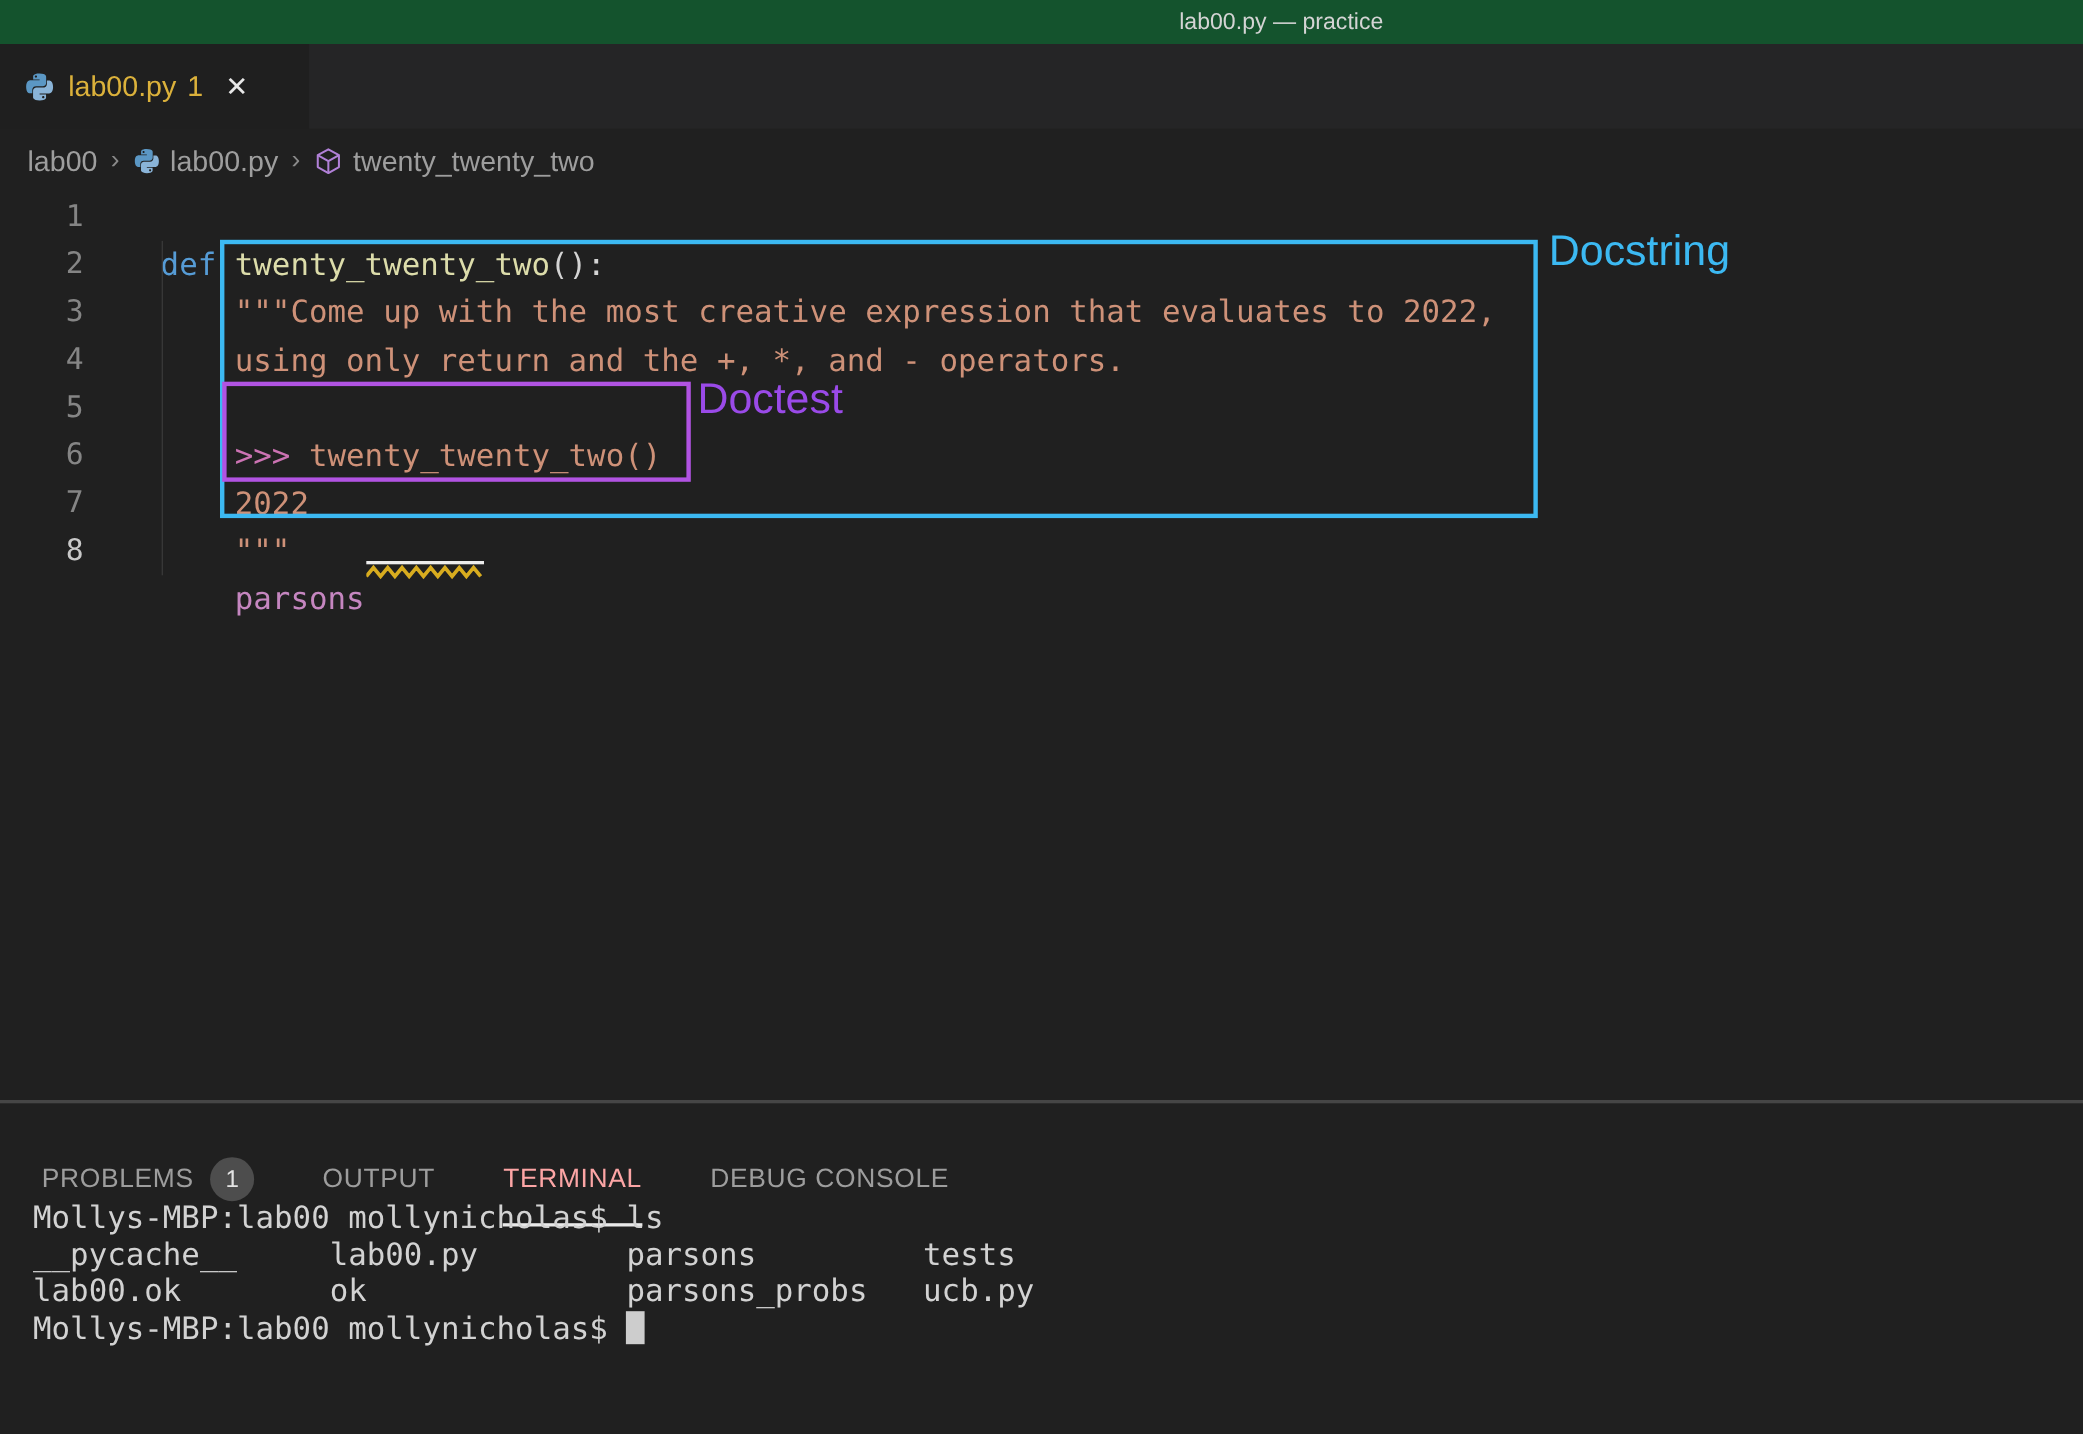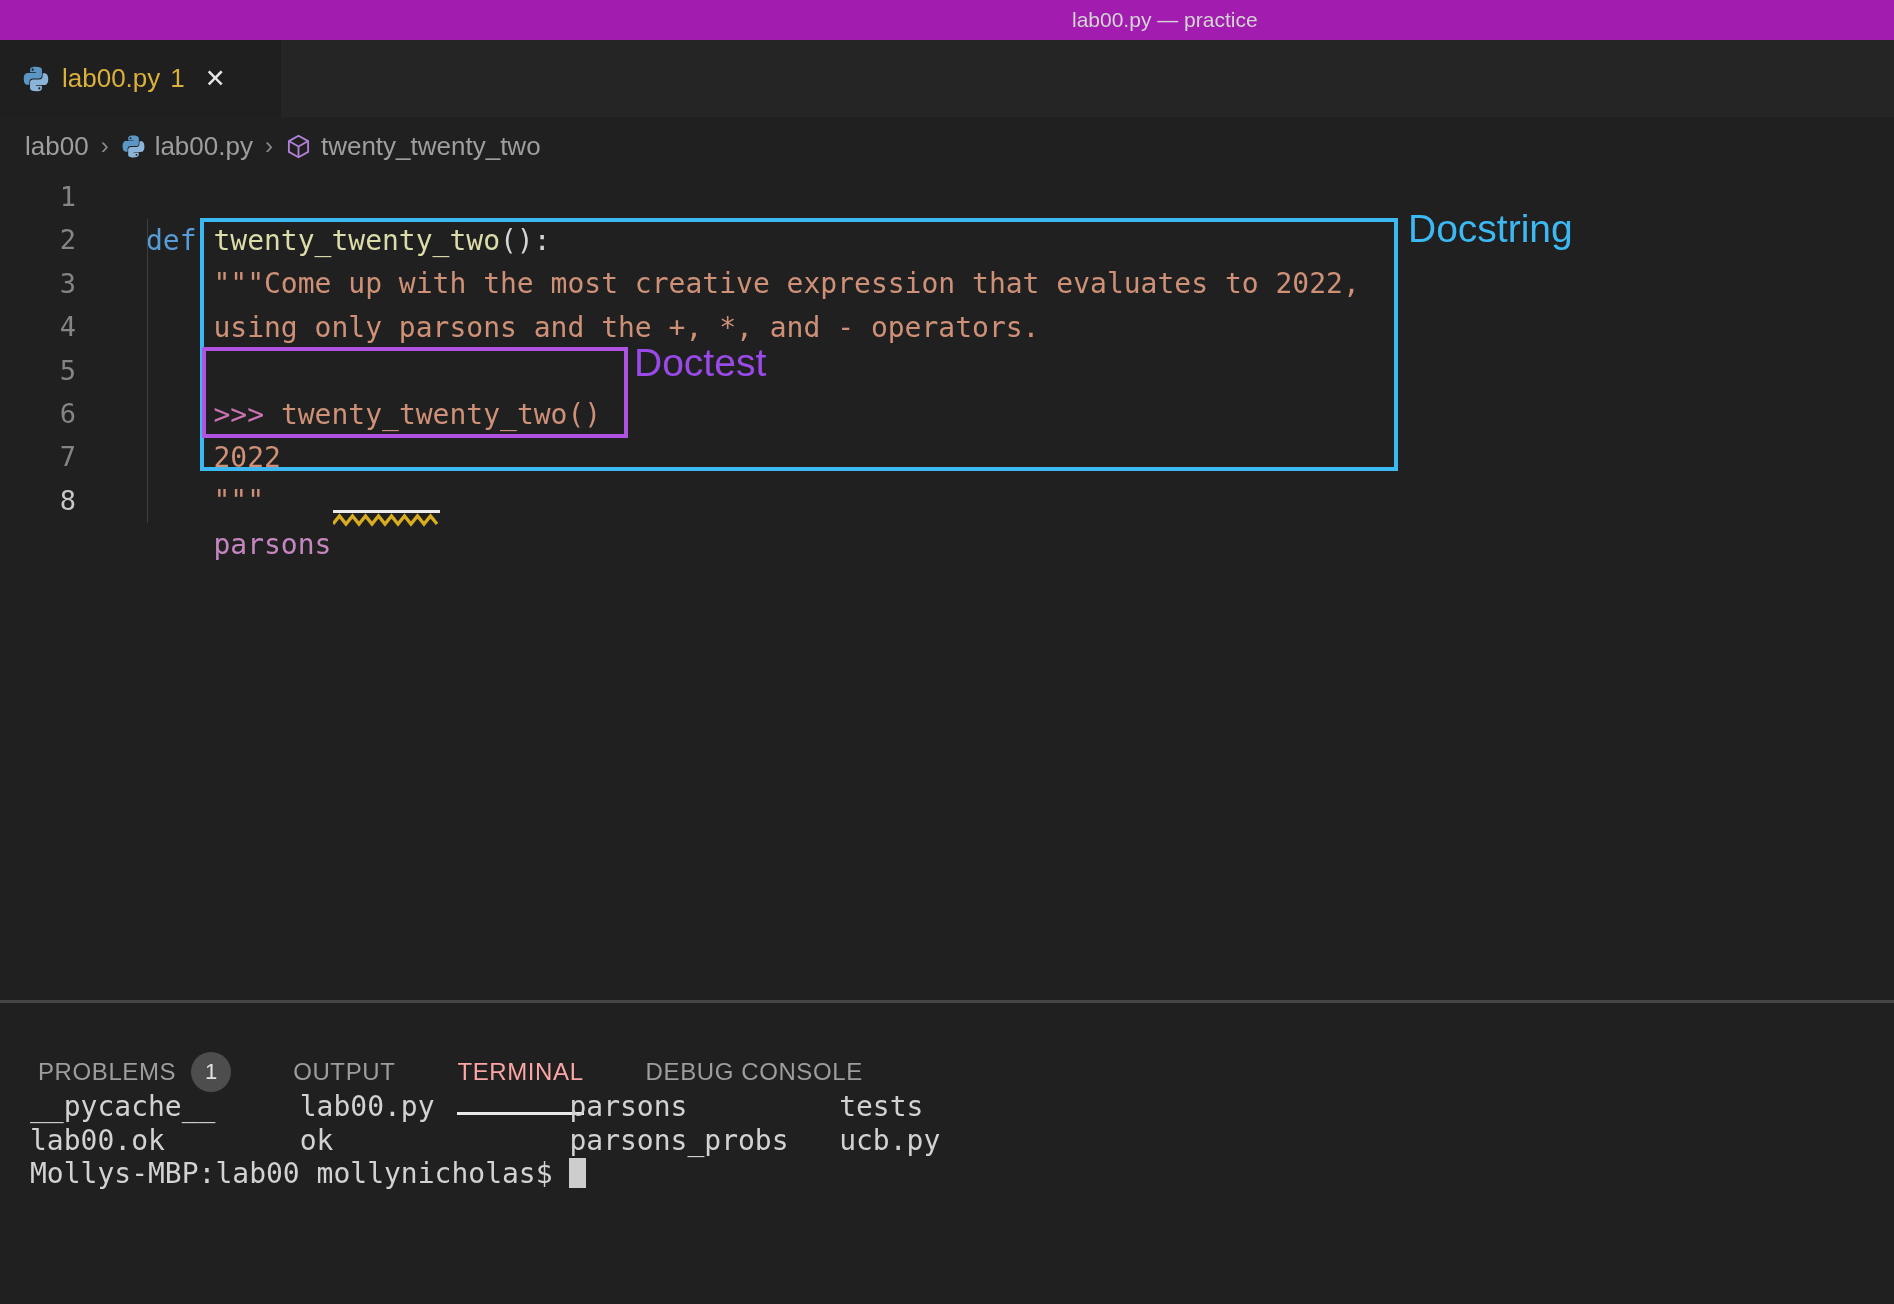--- a/index.html
+++ b/index.html
@@ -6,21 +6,21 @@
   html,body { width:1894px; height:1304px; }
   body {
     position:relative; overflow:hidden;
     background:#202020;
     font-family:"Liberation Sans", sans-serif;
     -webkit-font-smoothing:antialiased;
   }
   
   .titlebar {
     position:absolute; top:0; left:0; width:1894px; height:40px;
-    background:#a21caf;
+    background:#14532d;
   }
   .titlebar .wtitle {
     position:absolute; top:0; left:61.5%; transform:translateX(-50%);
     line-height:40px; font-size:21px; color:#d4d4d4; white-space:nowrap;
   }
   
   .tabstrip {
     position:absolute; top:40px; left:0; width:1894px; height:77px;
     background:#252526;
   }
@@ -146,21 +146,21 @@
     <div class="code-row">
       <div class="gutter">1</div>
       <div class="code-content"><span style="color: rgb(86, 156, 214);">def</span><span style="color: rgb(212, 212, 212);"> </span><span style="color: rgb(220, 220, 170);">twenty_twenty_two</span><span style="color: rgb(212, 212, 212);">():</span></div>
     </div>
     <div class="code-row">
       <div class="gutter">2</div>
       <div class="code-content"><span style="color: rgb(212, 212, 212);">    </span><span style="color: rgb(206, 145, 120);">"""Come up with the most creative expression that evaluates to 2022,</span></div>
     </div>
     <div class="code-row">
       <div class="gutter">3</div>
-      <div class="code-content"><span style="color: rgb(212, 212, 212);">    </span><span style="color: rgb(206, 145, 120);">using only parsons and the +, *, and - operators.</span></div>
+      <div class="code-content"><span style="color: rgb(212, 212, 212);">    </span><span style="color: rgb(206, 145, 120);">using only return and the +, *, and - operators.</span></div>
     </div>
     <div class="code-row">
       <div class="gutter">4</div>
       <div class="code-content"></div>
     </div>
     <div class="code-row">
       <div class="gutter">5</div>
       <div class="code-content"><span style="color: rgb(212, 212, 212);">    </span><span style="color: rgb(204, 115, 179);">&gt;&gt;&gt; </span><span style="color: rgb(206, 145, 120);">twenty_twenty_two()</span></div>
     </div>
     <div class="code-row">
@@ -199,16 +199,17 @@
       <span>OUTPUT</span>
     </div>
     <div class="ptab active">
       <span>TERMINAL</span>
     </div>
     <div class="ptab">
       <span>DEBUG CONSOLE</span>
     </div>
   </div>
 <div class="terminal" id="terminal">
+    <div class="tline"><span>Mollys-MBP:lab00 mollynicholas$ ls</span></div>
     <div class="tline"><span>__pycache__     lab00.py        parsons         tests</span></div>
     <div class="tline"><span>lab00.ok        ok              parsons_probs   ucb.py</span></div>
     <div class="tline"><span>Mollys-MBP:lab00 mollynicholas$ </span><span class="terminal-cursor"></span></div>
   </div>
 
 </body></html>

